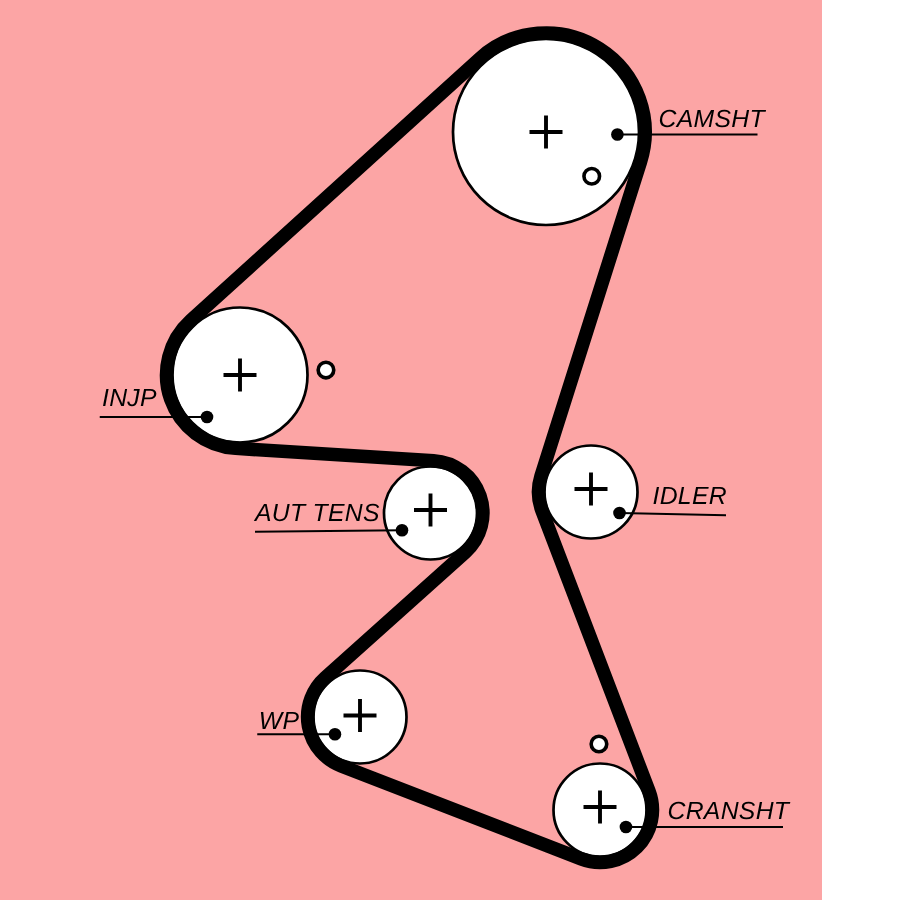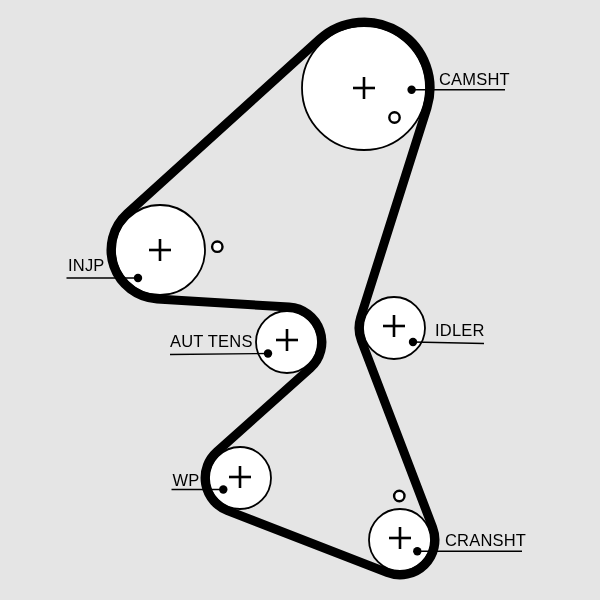--- a/index.html
+++ b/index.html
@@ -1,20 +1,21 @@
 <!DOCTYPE html>
 <html><head>
 <meta charset="utf-8">
 <style>
   html, body { margin: 0; padding: 0; background: #ffffff; }
   .stage {
-    width: 600px; height: 600px;
-    background: #e5e5e5;
+    width: 548px; height: 600px;
+    background: #fca5a5;
     position: relative;
     overflow: hidden;
+    font-style: italic;
   }
   svg { display: block; }
   .pulley-circle {
     fill: #ffffff;
     stroke: #000000;
     stroke-width: 1.8;
   }
   .belt {
     fill: none;
     stroke: #000000;

